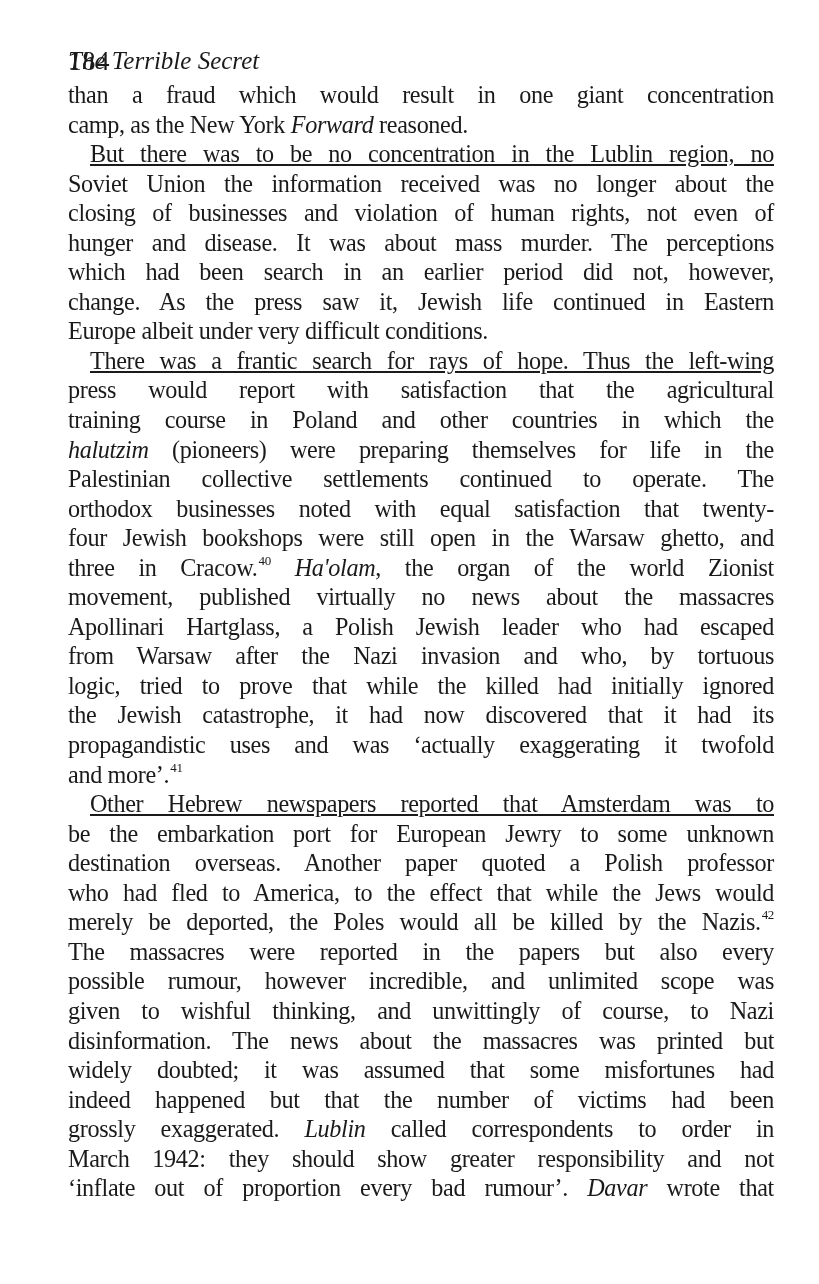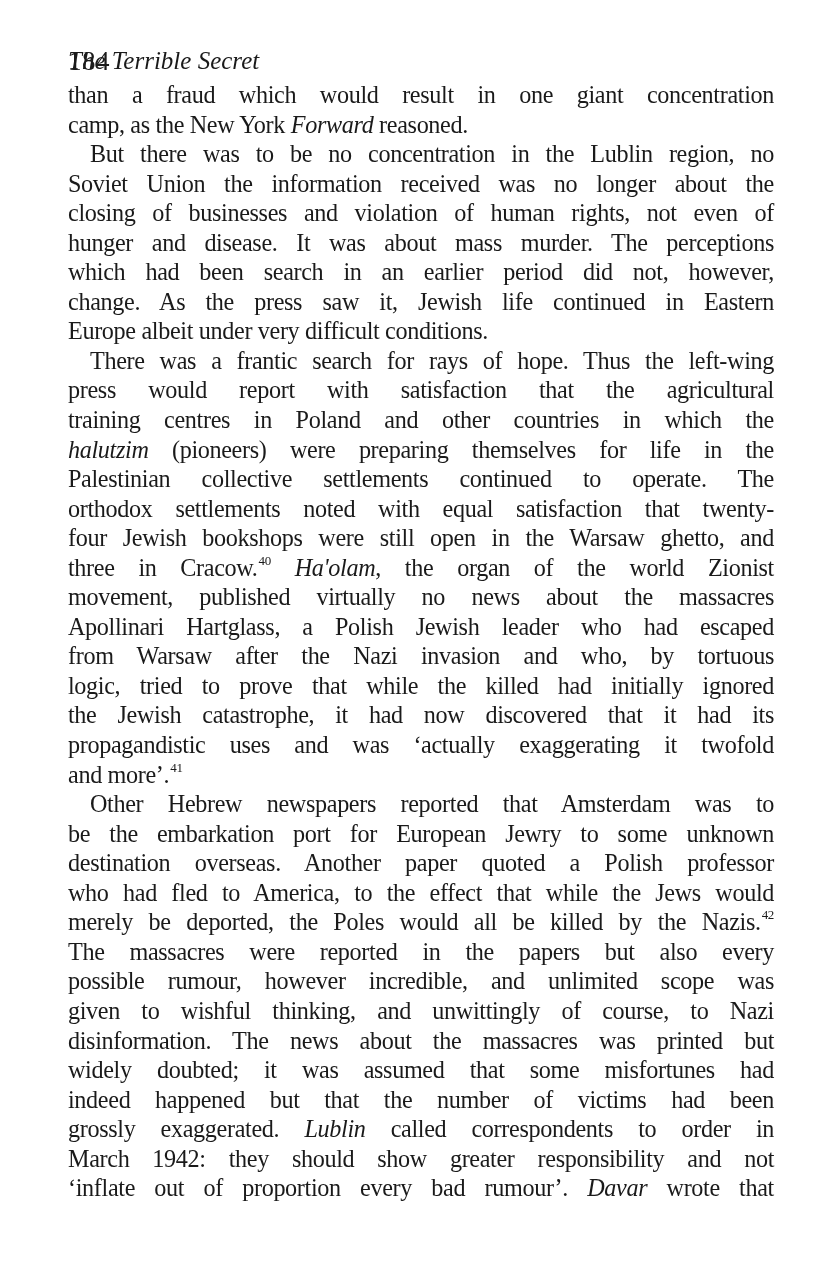--- a/index.html
+++ b/index.html
@@ -52,20 +52,21 @@
       text-align: justify;
       text-align-last: justify;
       height: 29.55px;
       overflow: visible;
     }
     .line.last {
       text-align-last: left;
     }
     .line.indent {
       padding-left: 22px;
+      text-decoration: underline;
     }
     .it { font-style: italic; }
     sup.fn {
       font-size: 13px;
       line-height: 0;
       vertical-align: 11px;
       margin-left: 1px;
       margin-top: 16px;
     }
   </style>
@@ -82,24 +83,24 @@
       <span class="line last"><span>camp, as the New York </span><span class="it">Forward</span><span> reasoned.</span></span>
       <span class="line indent"><span>But there was to be no concentration in the Lublin region, no</span></span>
       <span class="line"><span>Soviet Union the information received was no longer about the</span></span>
       <span class="line"><span>closing of businesses and violation of human rights, not even of</span></span>
       <span class="line"><span>hunger and disease. It was about mass murder. The perceptions</span></span>
       <span class="line"><span>which had been search in an earlier period did not, however,</span></span>
       <span class="line"><span>change. As the press saw it, Jewish life continued in Eastern</span></span>
       <span class="line last"><span>Europe albeit under very difficult conditions.</span></span>
       <span class="line indent"><span>There was a frantic search for rays of hope. Thus the left-wing</span></span>
       <span class="line"><span>press would report with satisfaction that the agricultural</span></span>
-      <span class="line"><span>training centres in Poland and other countries in which the</span></span>
+      <span class="line"><span>training course in Poland and other countries in which the</span></span>
       <span class="line"><span class="it">halutzim</span><span> (pioneers) were preparing themselves for life in the</span></span>
       <span class="line"><span>Palestinian collective settlements continued to operate. The</span></span>
-      <span class="line"><span>orthodox settlements noted with equal satisfaction that twenty-</span></span>
+      <span class="line"><span>orthodox businesses noted with equal satisfaction that twenty-</span></span>
       <span class="line"><span>four Jewish bookshops were still open in the Warsaw ghetto, and</span></span>
       <span class="line"><span>three in Cracow.</span><sup class="fn">40</sup><span> </span><span class="it">Ha'olam</span><span>, the organ of the world Zionist</span></span>
       <span class="line"><span>movement, published virtually no news about the massacres</span></span>
       <span class="line"><span>Apollinari Hartglass, a Polish Jewish leader who had escaped</span></span>
       <span class="line"><span>from Warsaw after the Nazi invasion and who, by tortuous</span></span>
       <span class="line"><span>logic, tried to prove that while the killed had initially ignored</span></span>
       <span class="line"><span>the Jewish catastrophe, it had now discovered that it had its</span></span>
       <span class="line"><span>propagandistic uses and was ‘actually exaggerating it twofold</span></span>
       <span class="line last"><span>and more’.</span><sup class="fn">41</sup></span>
       <span class="line indent"><span>Other Hebrew newspapers reported that Amsterdam was to</span></span>

